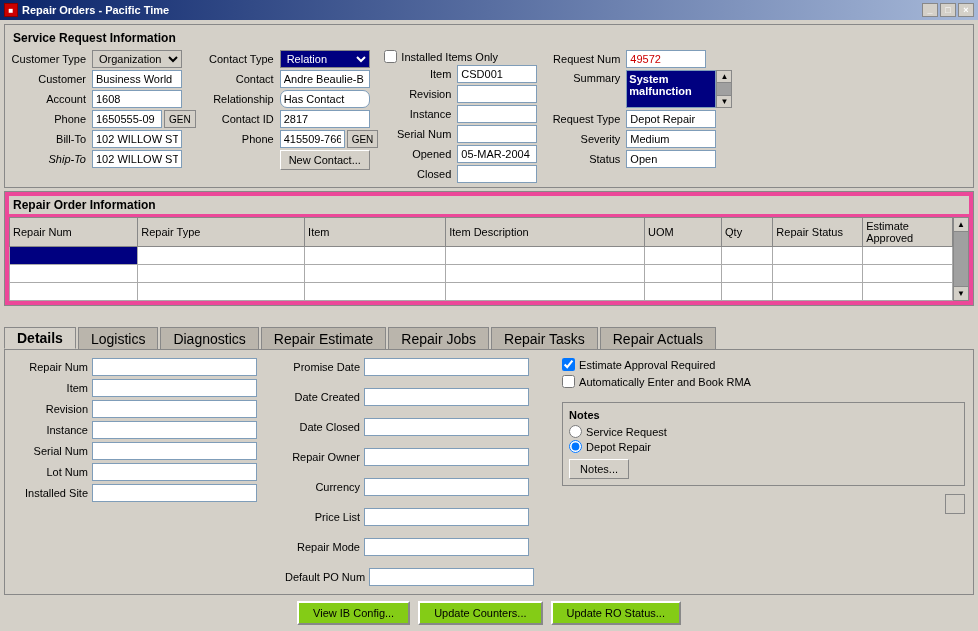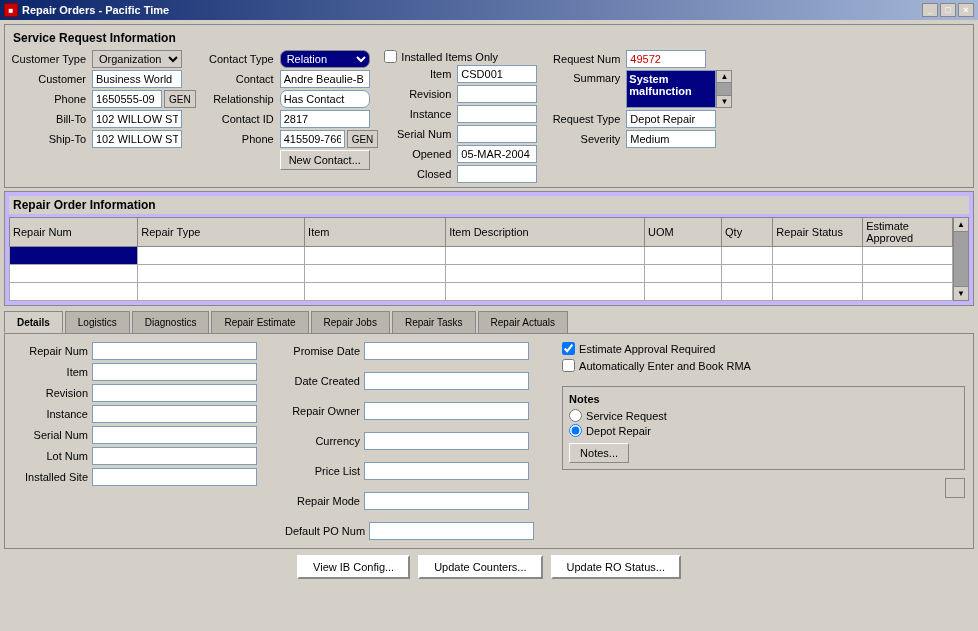--- a/index.html
+++ b/index.html
@@ -119,24 +119,24 @@
       border-left-color: white;
       height: 20px;
       padding: 0 8px;
       font-size: 11px;
       cursor: pointer;
       font-family: Arial, sans-serif;
     }
 
     
     .repair-order-section {
-      background: #c4b5fd;
+      background: #ec4899;
       border: 1px solid #888;
       padding: 4px;
-      margin-bottom: 5px;
+      margin-bottom: 21px;
     }
 
     
     .repair-table {
       width: 100%;
       border-collapse: collapse;
       font-size: 11px;
     }
     .repair-table th {
       background: #d4d0c8;
@@ -166,21 +166,21 @@
       gap: 0;
       margin-bottom: 0;
       align-items: flex-end;
     }
     .tab {
       padding: 4px 12px;
       background: #bab5ac;
       border: 1px solid #888;
       border-bottom: none;
       cursor: pointer;
-      font-size: 10px;
+      font-size: 14px;
       font-family: Arial, sans-serif;
       margin-right: 2px;
       height: 22px;
       display: flex;
       align-items: center;
     }
     .tab.active {
       background: #d4d0c8;
       border-bottom: 1px solid #d4d0c8;
       font-weight: bold;
@@ -268,21 +268,21 @@
     }
 
     
     .bottom-buttons {
       display: flex;
       justify-content: center;
       gap: 8px;
       margin-top: 6px;
     }
     .bottom-btn {
-      background: #ffffff;
+      background: #84cc16;
       border: 2px solid;
       border-top-color: white;
       border-left-color: white;
       border-bottom-color: #888;
       border-right-color: #888;
       height: 24px;
       padding: 0 14px;
       font-size: 11px;
       cursor: pointer;
       font-family: Arial, sans-serif;
@@ -342,40 +342,44 @@
           <span class="label" style="min-width:80px;">Customer Type</span>
           <select class="field-select" style="width:90px;">
             <option>Organization</option>
           </select>
         </div>
         <div style="display:flex;align-items:center;gap:3px;">
           <span class="label" style="min-width:80px;">Customer</span>
           <input class="field-input" style="width: 90px;" type="text" value="Business World">
         </div>
         <div style="display:flex;align-items:center;gap:3px;">
+          <span class="label" style="min-width:80px;">Account</span>
+          <input class="field-input" style="width: 90px;" type="text" value="1608">
+        </div>
+        <div style="display:flex;align-items:center;gap:3px;">
           <span class="label" style="min-width:80px;">Phone</span>
           <div class="phone-row">
             <input class="field-input" style="width: 70px;" type="text" value="1650555-09">
             <button class="gen-btn">GEN</button>
           </div>
         </div>
         <div style="display:flex;align-items:center;gap:3px;">
           <span class="label" style="min-width:80px;">Bill-To</span>
           <input class="field-input" style="width: 90px;" type="text" value="102 WILLOW ST">
         </div>
         <div style="display:flex;align-items:center;gap:3px;">
-          <span class="label" style="min-width:80px;">Ship-To</span>
+          <span class="label" style="min-width:80px;font-style:italic;">Ship-To</span>
           <input class="field-input" style="width: 90px;" type="text" value="102 WILLOW ST">
         </div>
       </div>
 
       <div style="display:flex;flex-direction:column;gap:2px;">
         <div style="display:flex;align-items:center;gap:3px;">
           <span class="label" style="min-width:75px;">Contact Type</span>
-          <select class="field-select highlighted" style="width:90px;background:#000080;color:white;border-radius:7px;">
+          <select class="field-select highlighted" style="width:90px;background:#000080;color:white;">
             <option>Relation</option>
           </select>
         </div>
         <div style="display:flex;align-items:center;gap:3px;">
           <span class="label" style="min-width:75px;">Contact</span>
           <input class="field-input" style="width: 90px;" type="text" value="Andre Beaulie-B">
         </div>
         <div style="display:flex;align-items:center;gap:3px;">
           <span class="label" style="min-width:75px;">Relationship</span>
           <input class="field-input" style="width: 90px; border-radius: 7px;" type="text" value="Has Contact">
@@ -448,20 +452,24 @@
             </div>
           </div>
         </div>
         <div style="display:flex;align-items:center;gap:3px;">
           <span class="label" style="min-width:80px;text-align:right;">Request Type</span>
           <input class="field-input" style="width: 90px;" type="text" value="Depot Repair">
         </div>
         <div style="display:flex;align-items:center;gap:3px;">
           <span class="label" style="min-width:80px;text-align:right;">Severity</span>
           <input class="field-input" style="width: 90px;" type="text" value="Medium">
+        </div>
+        <div style="display:flex;align-items:center;gap:3px;">
+          <span class="label" style="min-width:80px;text-align:right;">Status</span>
+          <input class="field-input" style="width: 90px;" type="text" value="Open">
         </div>
       </div>
 
     </div>
   </div>
 
   <div class="repair-order-section">
     <div class="section-header">Repair Order Information</div>
 
     <div style="position:relative;">
@@ -570,20 +578,24 @@
         <div class="details-col" style="margin-left:20px;gap:12px;">
           <div class="details-row">
             <span class="details-label">Promise Date</span>
             <input class="details-input" type="text" value="" style="">
           </div>
           <div class="details-row">
             <span class="details-label">Date Created</span>
             <input class="details-input" type="text" value="" style="">
           </div>
           <div class="details-row">
+            <span class="details-label">Date Closed</span>
+            <input class="details-input" type="text" value="" style="">
+          </div>
+          <div class="details-row">
             <span class="details-label">Repair Owner</span>
             <input class="details-input" type="text" value="" style="">
           </div>
           <div class="details-row">
             <span class="details-label">Currency</span>
             <input class="details-input" type="text" value="" style="">
           </div>
           <div class="details-row">
             <span class="details-label">Price List</span>
             <input class="details-input" type="text" value="" style="">

